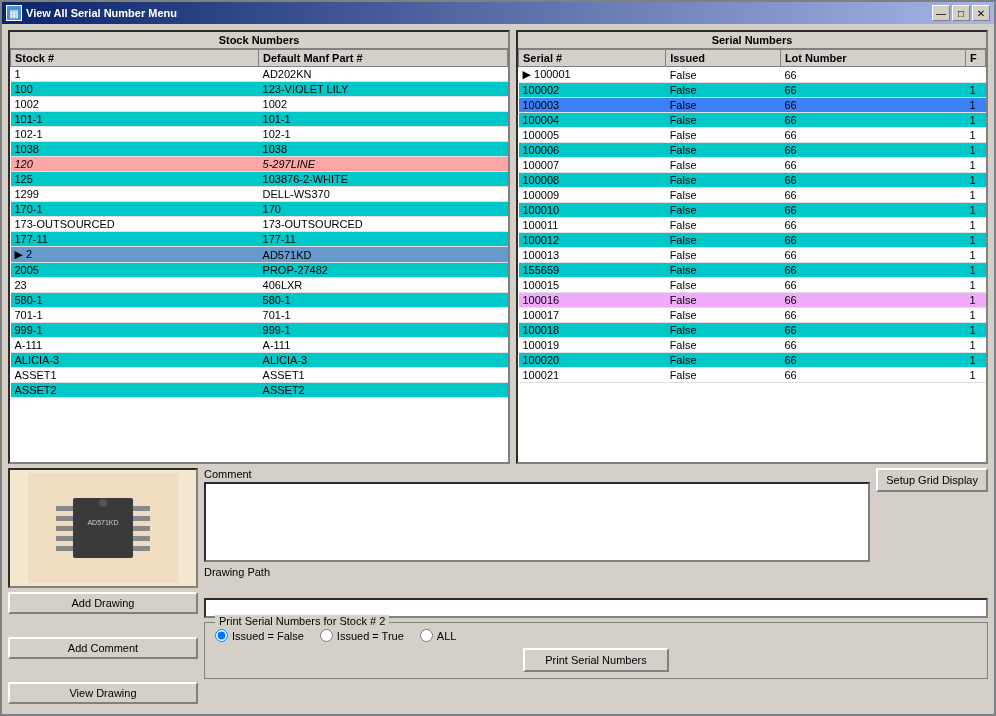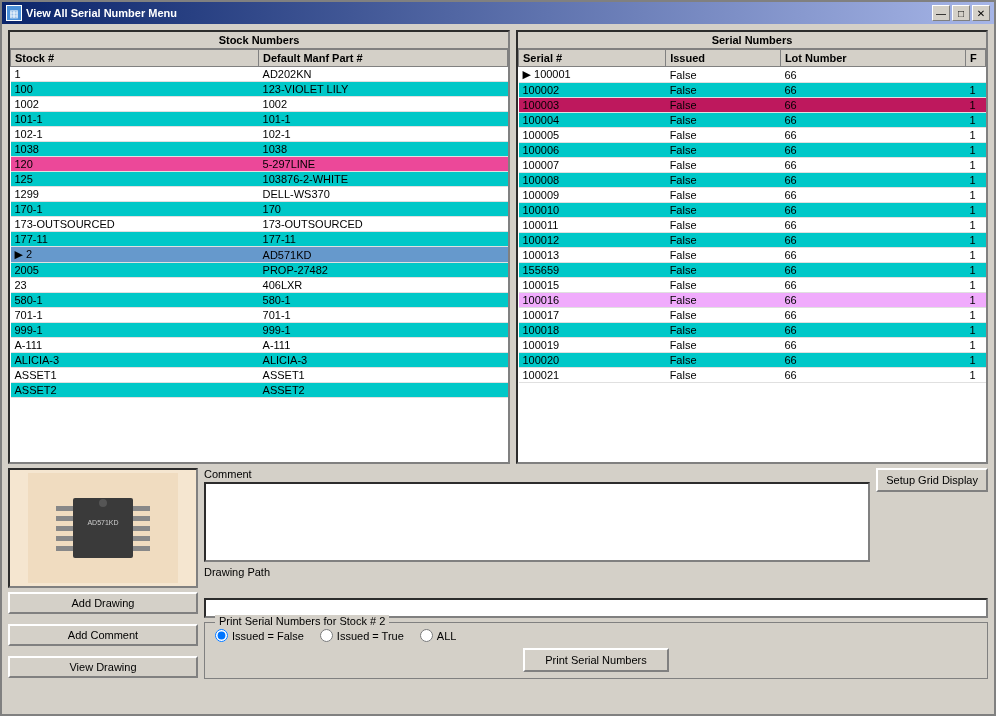--- a/index.html
+++ b/index.html
@@ -146,21 +146,21 @@
     .chip-drawing {
       width: 100%;
       height: 100%;
       display: flex;
       align-items: center;
       justify-content: center;
     }
     .buttons-col {
       display: flex;
       flex-direction: column;
-      gap: 10px;
+      gap: 23px;
       justify-content: flex-end;
       padding-top: 0;
     }
     .win-btn {
       background: #d4d0c8;
       border: 2px solid;
       border-top-color: #ffffff;
       border-left-color: #ffffff;
       border-bottom-color: #808080;
       border-right-color: #808080;
@@ -326,21 +326,21 @@
                   <td>101-1</td>
                 </tr>
                 <tr style="background: rgb(255, 255, 255);">
                   <td>102-1</td>
                   <td>102-1</td>
                 </tr>
                 <tr style="background: rgb(0, 200, 200);">
                   <td>1038</td>
                   <td>1038</td>
                 </tr>
-                <tr style="background: #ec4899;">
+                <tr style="background: #fca5a5; font-style: italic;">
                   <td>120</td>
                   <td>5-297LINE</td>
                 </tr>
                 <tr style="background: rgb(0, 200, 200);">
                   <td>125</td>
                   <td>103876-2-WHITE</td>
                 </tr>
                 <tr style="background: rgb(255, 255, 255);">
                   <td>1299</td>
                   <td>DELL-WS370</td>
@@ -420,21 +420,21 @@
                   <td>False</td>
                   <td>66</td>
                   <td></td>
                 </tr>
                 <tr style="background: rgb(0, 200, 200);">
                   <td>100002</td>
                   <td>False</td>
                   <td>66</td>
                   <td>1</td>
                 </tr>
-                <tr style="background: #be185d;">
+                <tr style="background: #3b82f6;">
                   <td>100003</td>
                   <td>False</td>
                   <td>66</td>
                   <td>1</td>
                 </tr>
                 <tr style="background: rgb(0, 200, 200);">
                   <td>100004</td>
                   <td>False</td>
                   <td>66</td>
                   <td>1</td>

